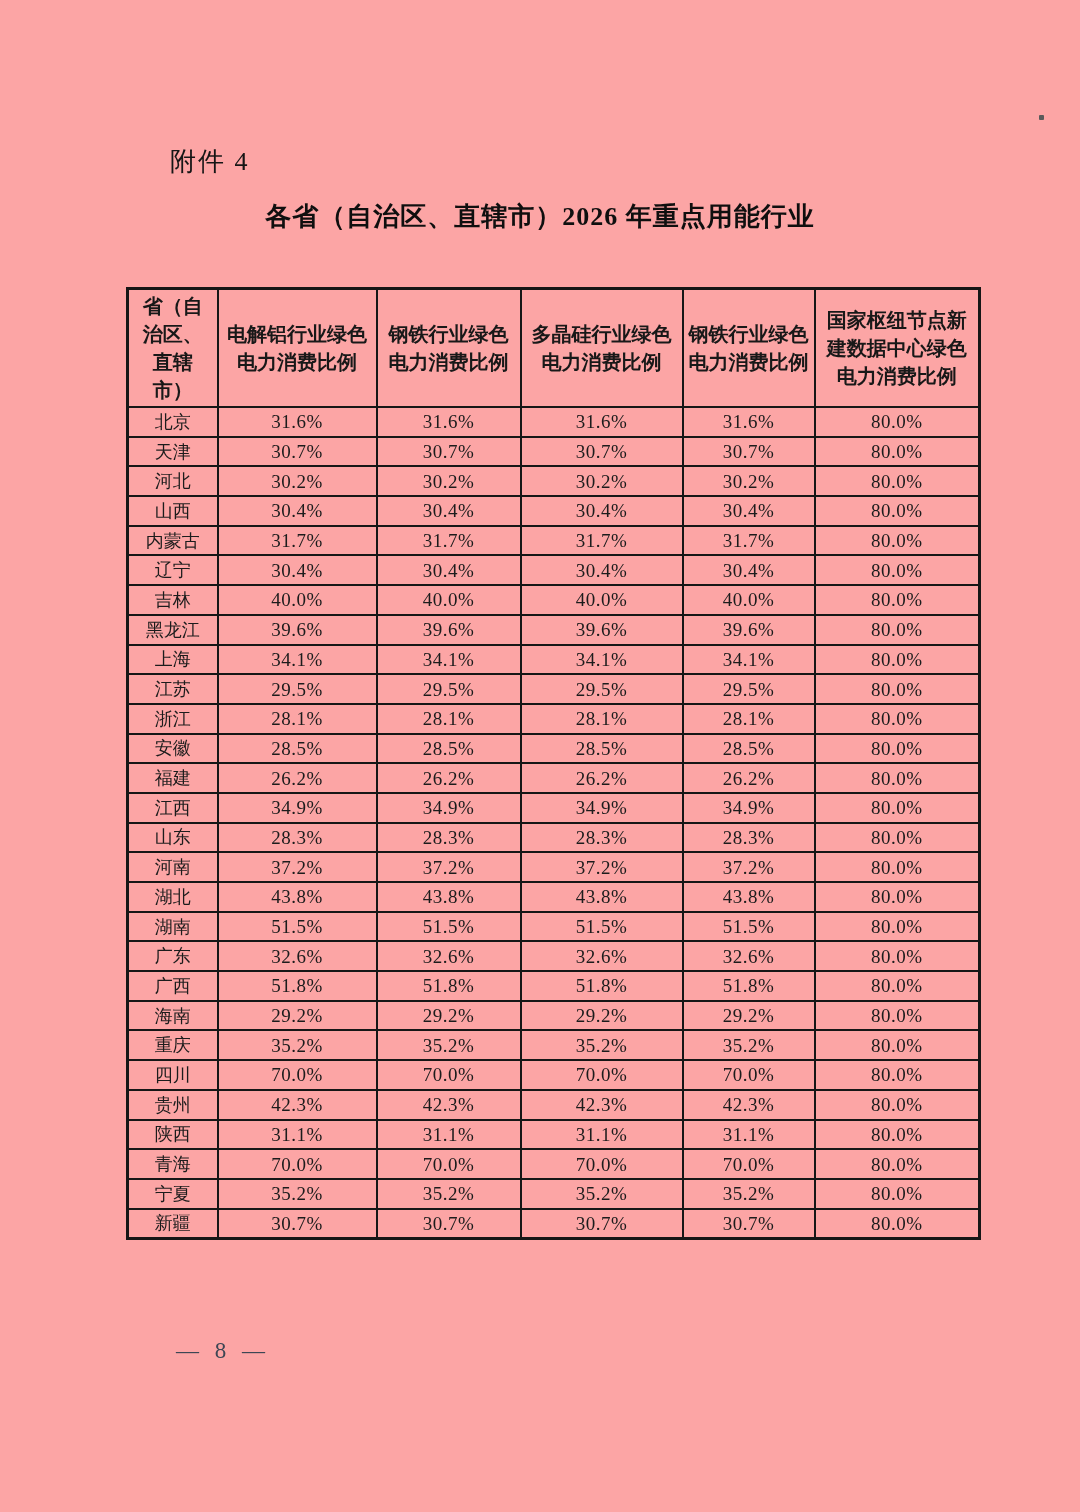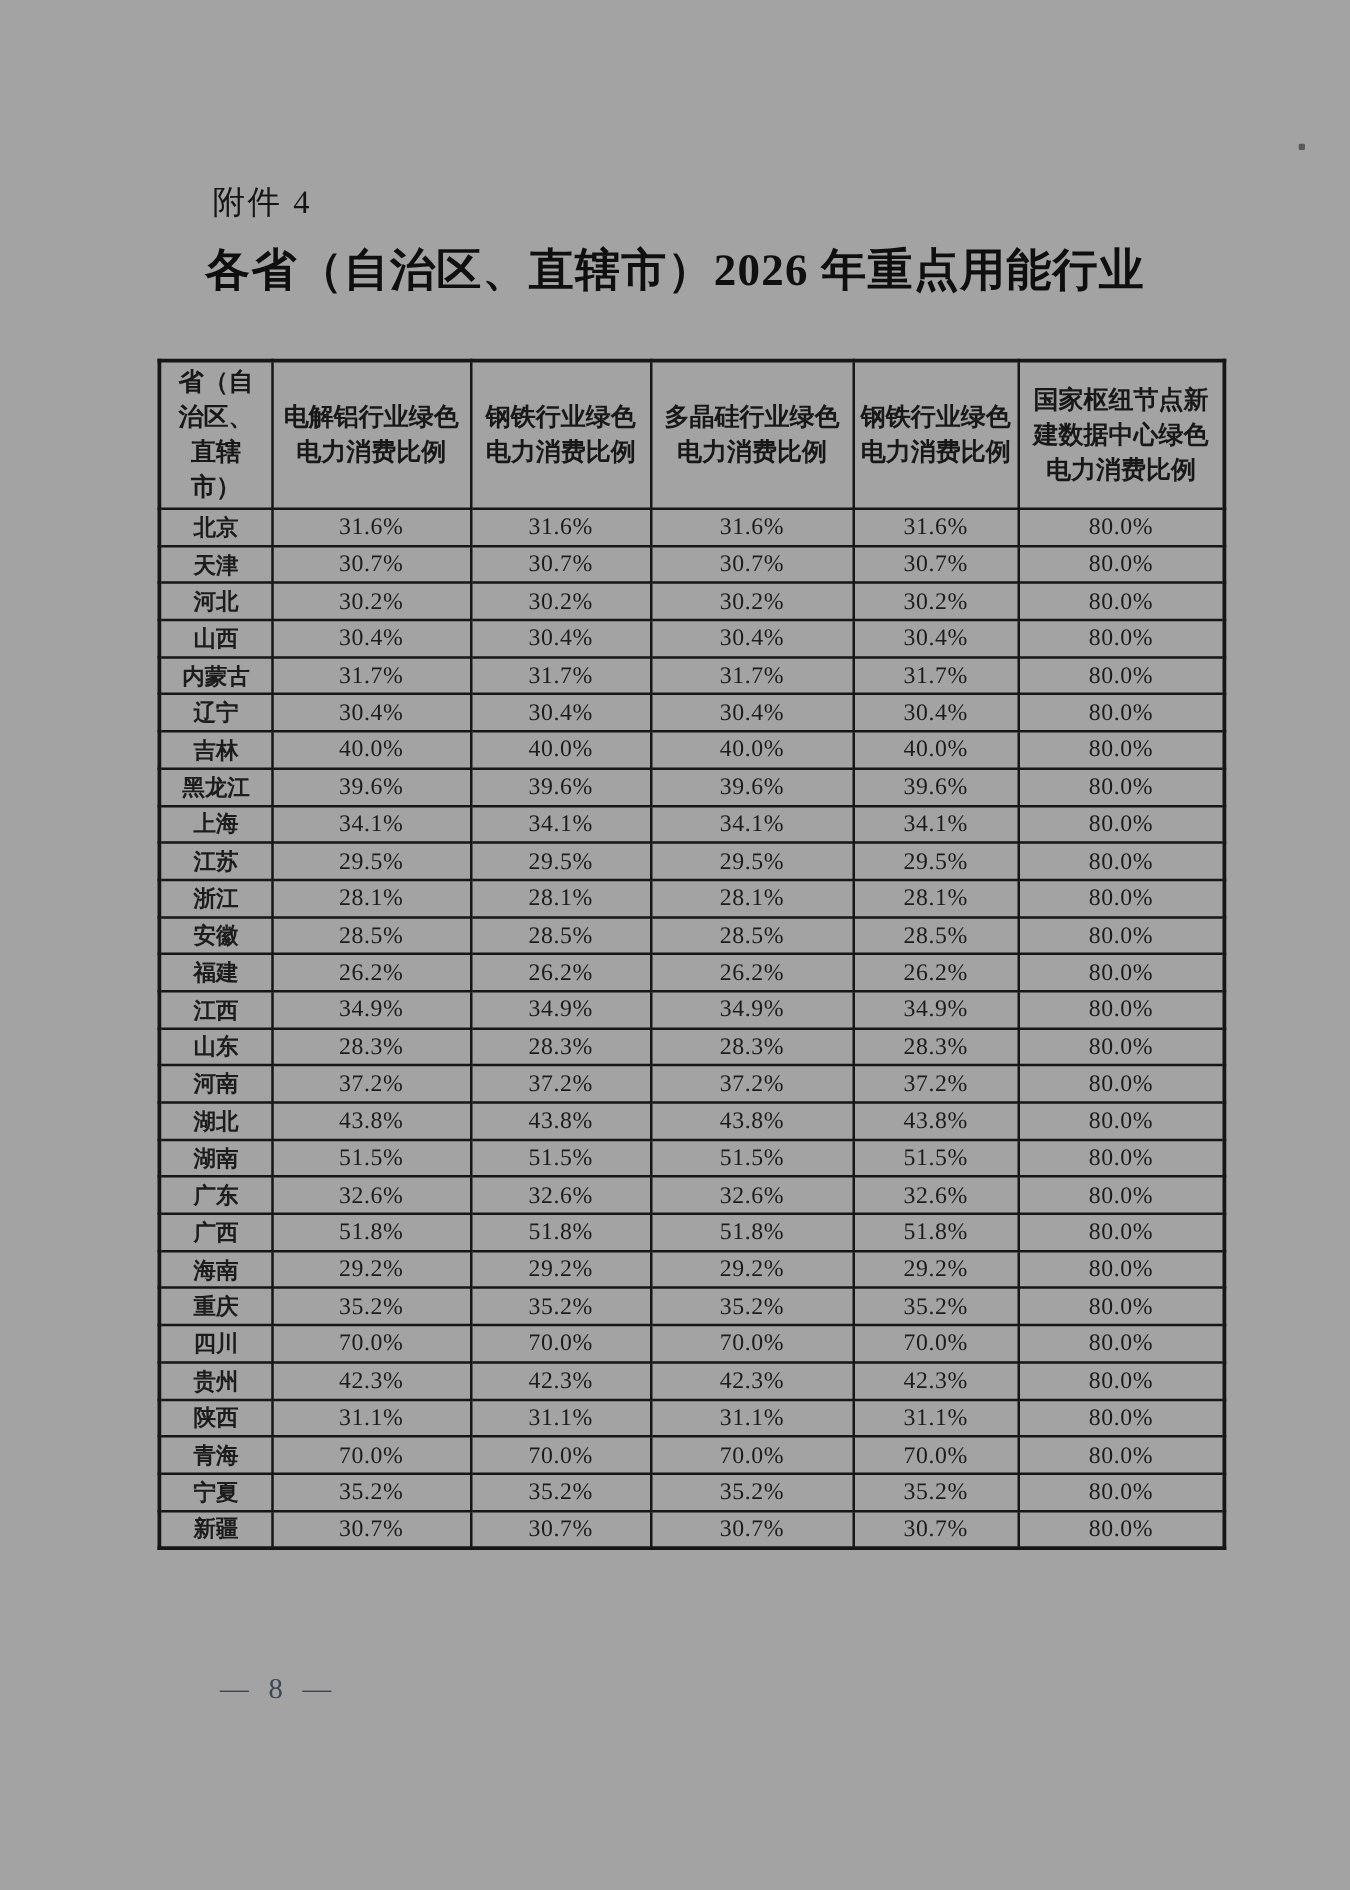--- a/index.html
+++ b/index.html
@@ -3,21 +3,21 @@
 <meta charset="utf-8">
 <style>
   * { margin: 0; padding: 0; box-sizing: border-box; }
   html, body { background: #e9e9e9; }
   body { font-family: "Liberation Serif", "DejaVu Serif", serif; }
   .page {
     position: relative;
     width: 1080px;
     height: 1512px;
     margin: 0 auto;
-    background: #a3a3a3;
+    background: #fca5a5;
     color: #1c1c1c;
     overflow: hidden;
   }
   .speck {
     position: absolute;
     left: 1039px;
     top: 115px;
     width: 5px;
     height: 5px;
     background: #5a5a5a;
@@ -31,21 +31,21 @@
     letter-spacing: 2px;
     color: #151515;
   }
   .title {
     position: absolute;
     left: 0;
     right: 0;
     top: 192px;
     text-align: center;
     font-weight: bold;
-    font-size: 36px;
+    font-size: 26px;
     line-height: 49px;
     color: #0f0f0f;
     letter-spacing: 1px;
   }
   .title-line { display: block; }
   table.data-table {
     position: absolute;
     left: 126px;
     top: 287px;
     width: 854px;
@@ -67,21 +67,21 @@
     vertical-align: middle;
     color: #181818;
   }
   tbody td {
     height: 29.7px;
     padding: 0 2px;
     text-align: center;
     vertical-align: middle;
     line-height: 1;
   }
-  td.prov-cell { font-size: 18px; font-weight: bold; }
+  td.prov-cell { font-size: 18px; }
   td.value-cell { font-size: 19px; letter-spacing: 0.5px; }
   .page-number {
     position: absolute;
     left: 176px;
     top: 1338px;
     font-size: 23px;
     color: #3d4654;
     letter-spacing: 5px;
   }
 </style>

